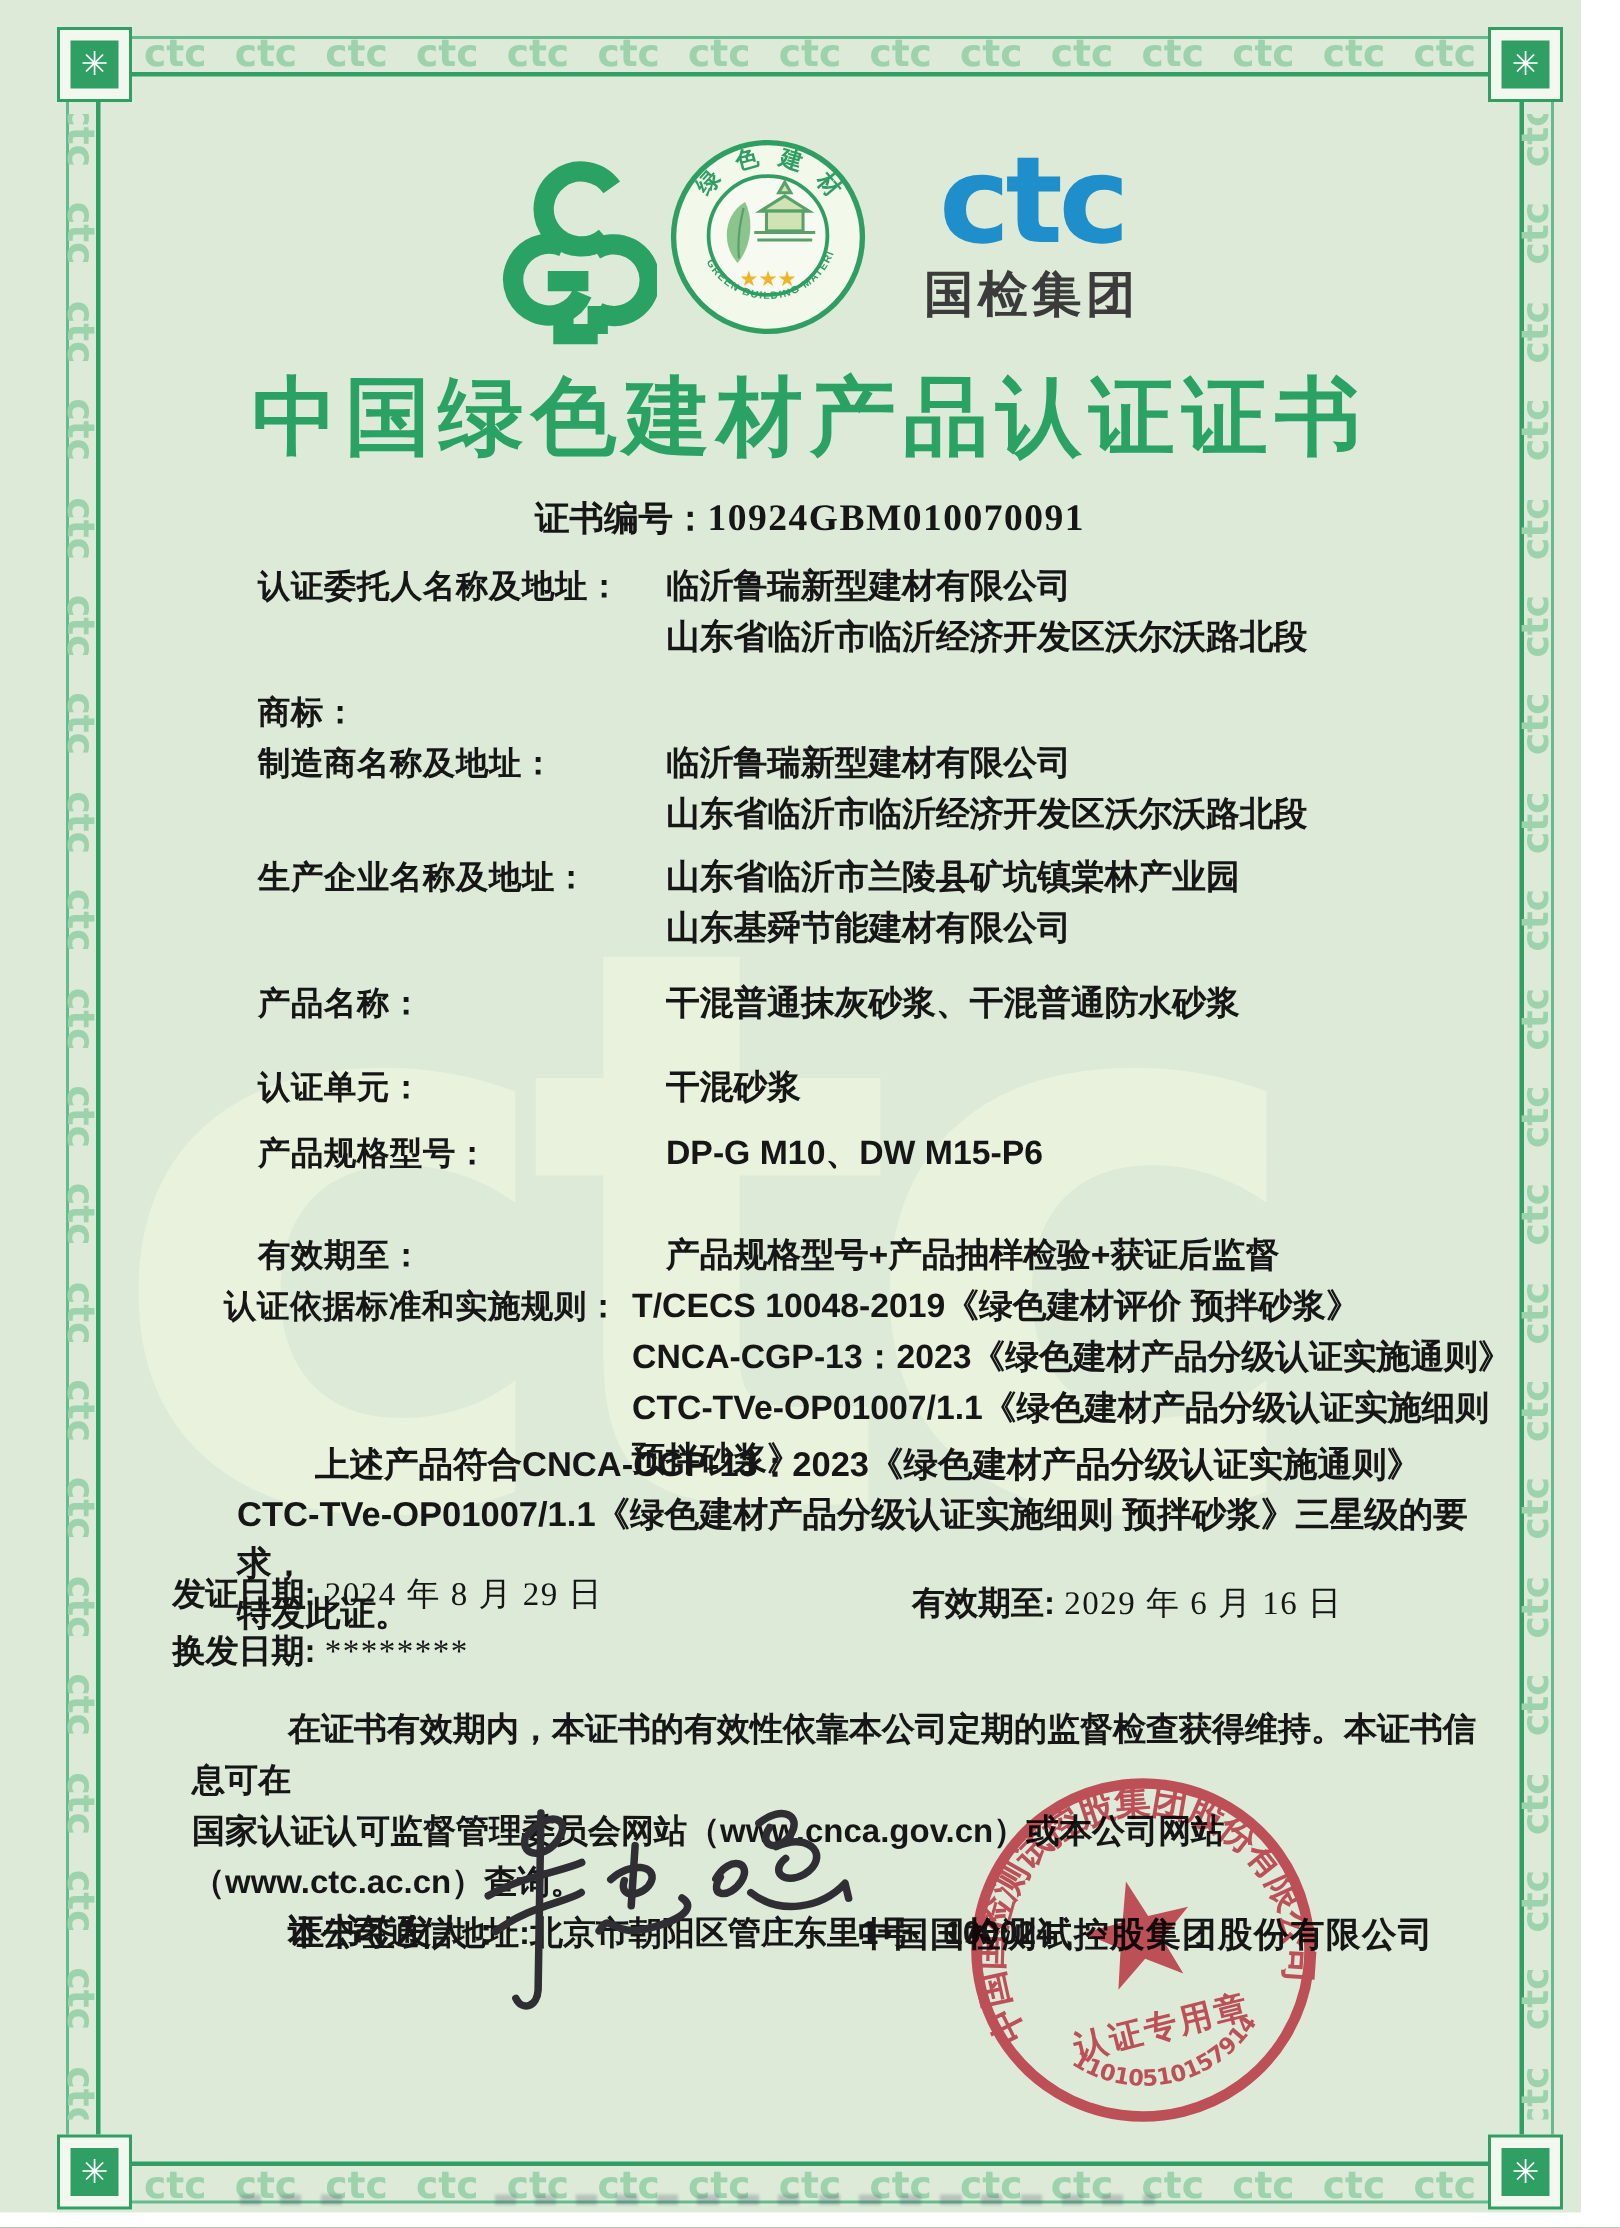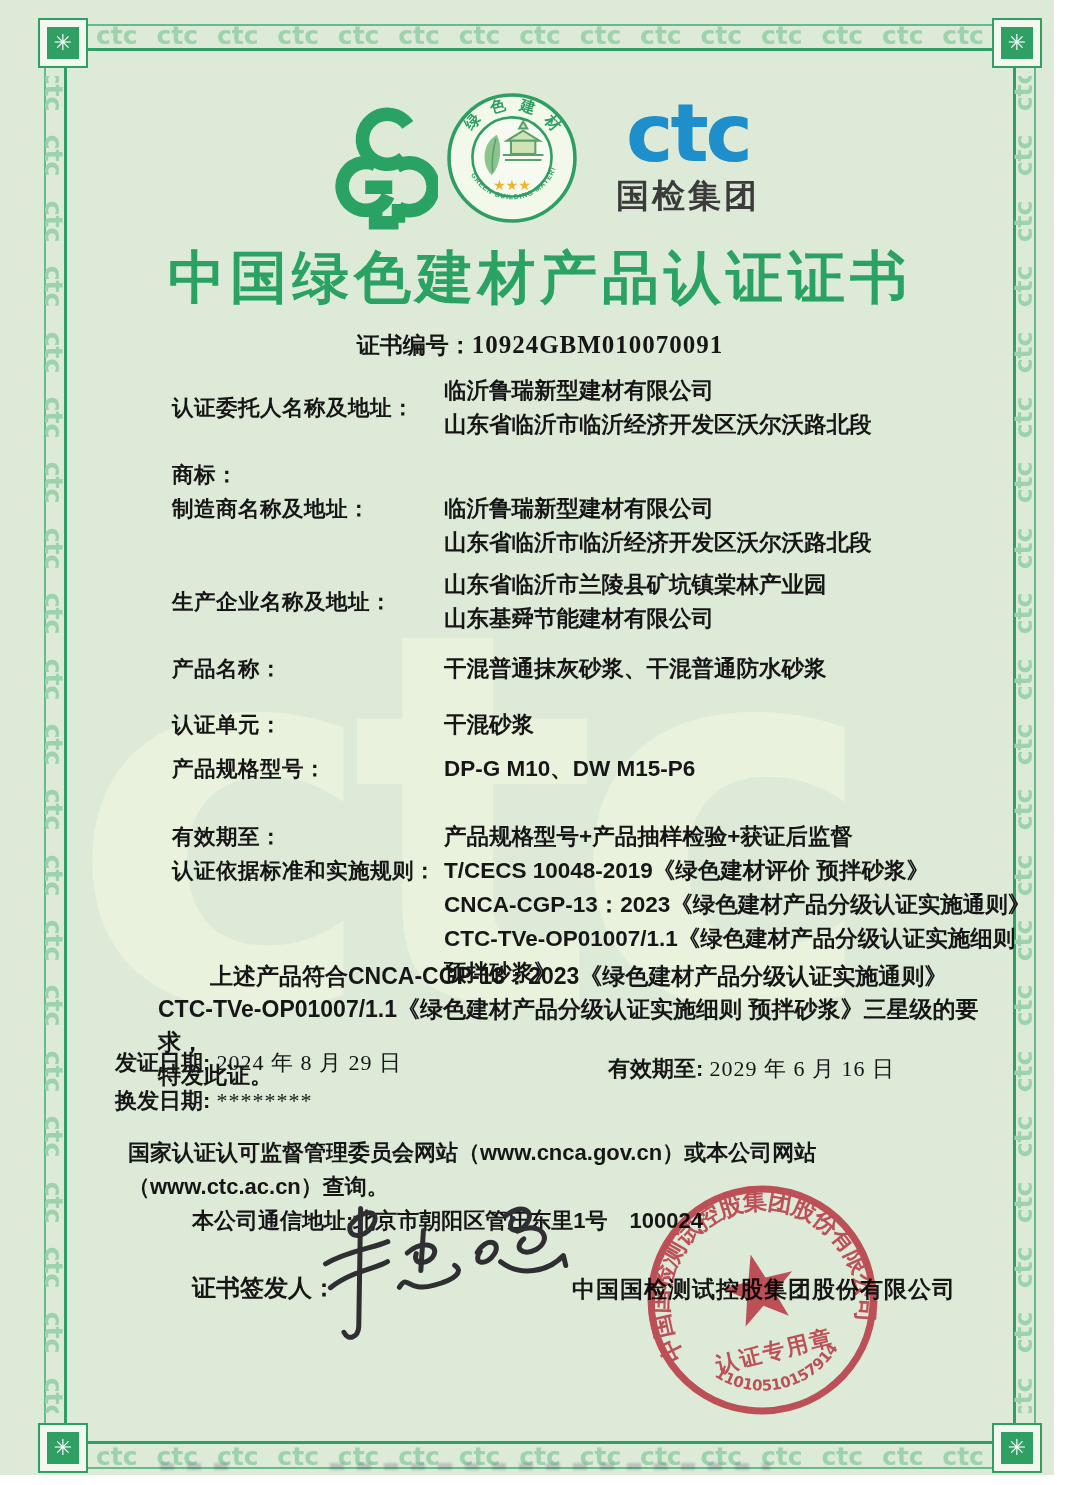--- a/index.html
+++ b/index.html
@@ -34,22 +34,22 @@
          font:bold 57px "Liberation Serif","DejaVu Serif",serif;color:#2aa263;letter-spacing:5px;}
   .certno{position:absolute;top:330px;left:0;right:0;text-align:center;z-index:3;}
   .certno .lab{font-weight:bold;font-size:23px;}
   .certno .val{font:bold 25px "Liberation Serif","DejaVu Serif",serif;letter-spacing:1px;}
   
   .fields{position:absolute;left:172px;top:374px;right:95px;z-index:3;}
   .frow{display:flex;align-items:flex-start;}
   .flab{flex:0 0 272px;font-weight:bold;font-size:21.5px;line-height:34px;white-space:nowrap;letter-spacing:.5px;}
   .fval{flex:1;font-weight:bold;font-size:22.5px;line-height:34px;}
   .fval div{white-space:nowrap;}
-  .mb16{margin-bottom:16px;align-items:center;} .mb8{margin-bottom:8px;} .mb10{margin-bottom:10px;}
-  .mb22{margin-bottom:22px;} .mb26{margin-bottom:34px;} .mb0{margin-bottom:0;}
+  .mb16{margin-bottom:16px;} .mb8{margin-bottom:8px;} .mb10{margin-bottom:10px;}
+  .mb22{margin-bottom:22px;} .mb26{margin-bottom:34px;} .mb0{margin-bottom:0;justify-content:center;}
   
   .compliance{position:absolute;top:960px;left:158px;right:80px;z-index:3;
               font-weight:bold;font-size:23px;line-height:33px;}
   .compliance .ind{text-indent:52px;}
   .dates{position:absolute;top:1048px;left:0;right:0;z-index:3;font-size:22px;}
   .dates .dl{position:absolute;white-space:nowrap;}
   .dates .lab{font-weight:bold;}
   .dates .val{font-family:"Liberation Serif","DejaVu Serif",serif;letter-spacing:1px;}
   .d-issue{left:115px;top:0;} .d-valid{left:608px;top:6px;} .d-reissue{left:115px;top:38px;}
   .notice{position:absolute;top:1136px;left:128px;right:86px;z-index:3;font-weight:bold;font-size:22px;line-height:34px;}
@@ -292,20 +292,21 @@
       <span class="lab">有效期至:</span>
       <span class="val">2029 年 6 月 16 日</span>
     </div>
     <div class="dl d-reissue">
       <span class="lab">换发日期:</span>
       <span class="val">********</span>
     </div>
   </div>
 
   <div class="notice">
+    <div class="ind">在证书有效期内，本证书的有效性依靠本公司定期的监督检查获得维持。本证书信息可在</div>
     <div>国家认证认可监督管理委员会网站（www.cnca.gov.cn）或本公司网站（www.ctc.ac.cn）查询。</div>
     <div class="ind">本公司通信地址:北京市朝阳区管庄东里1号　100024</div>
   </div>
 
   <div class="signer-label">证书签发人：</div>
   <div class="signature">
     <svg width="280" height="150" viewBox="0 0 280 150">
       <g stroke="#2e2e33" stroke-width="5" fill="none" stroke-linecap="round" stroke-linejoin="round">
         <path d="M58,22 C72,6 88,12 78,26 C70,38 52,38 56,24"></path>
         <path d="M67,8 C65,42 63,92 61,126 C60,137 50,140 46,131"></path>

